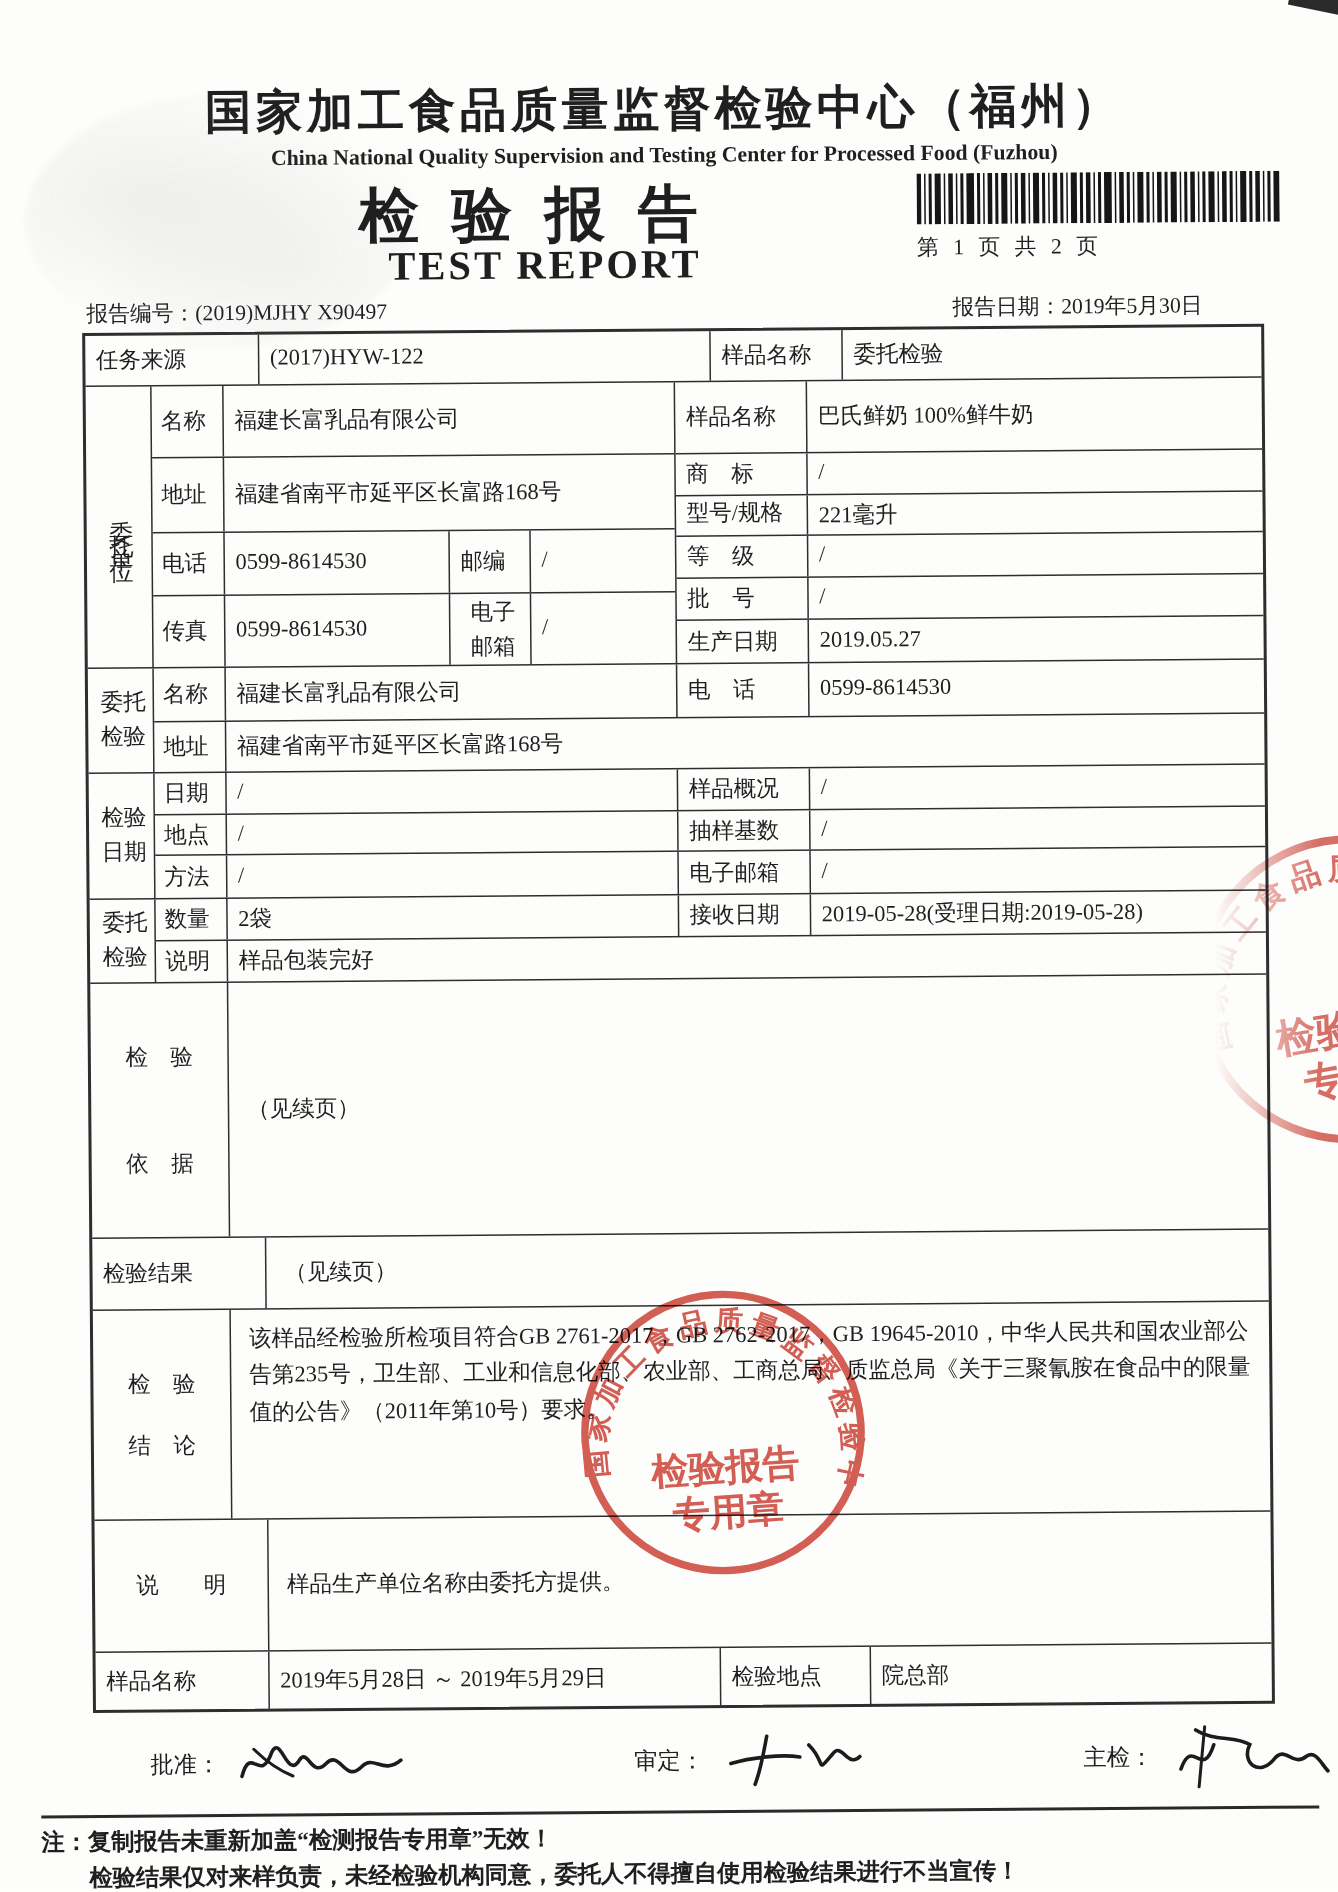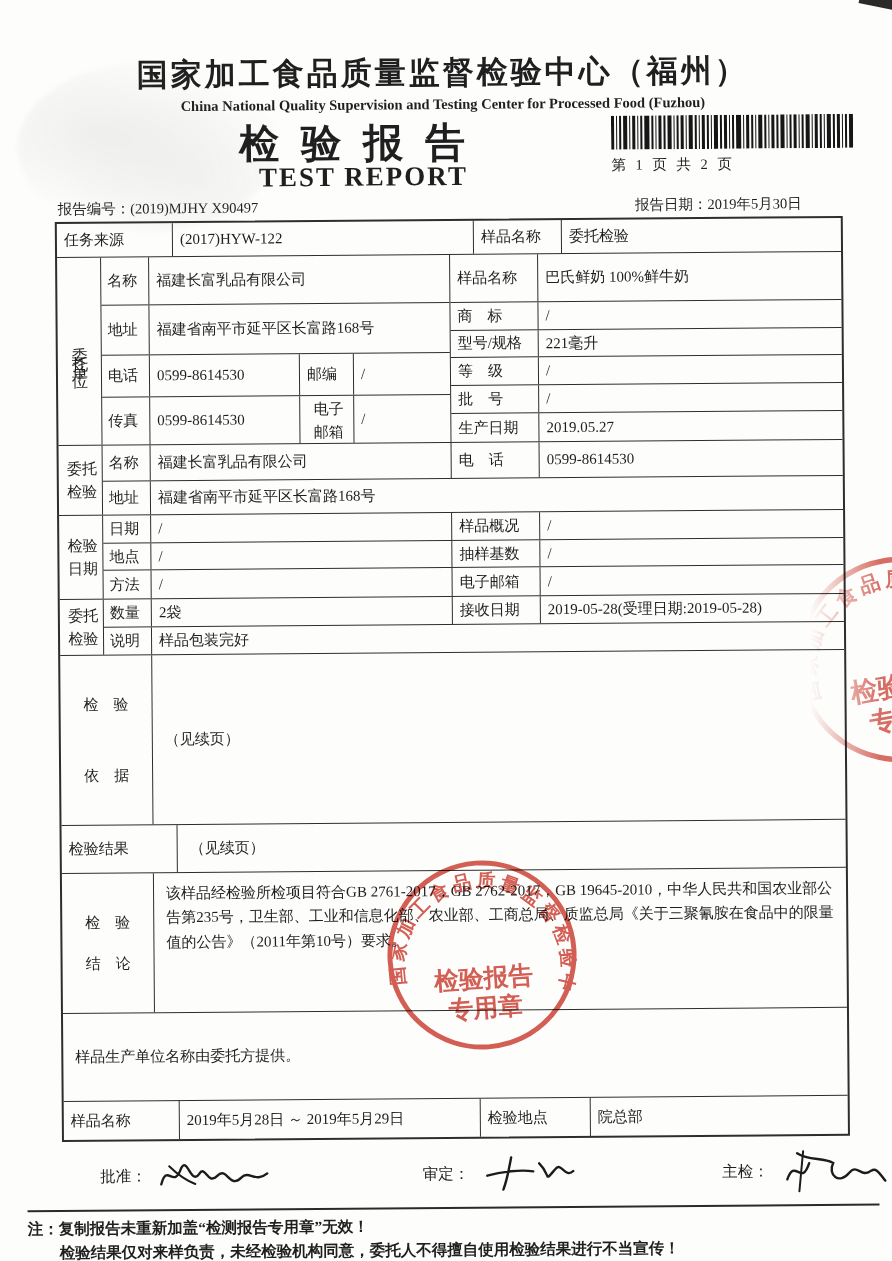--- a/index.html
+++ b/index.html
@@ -31,21 +31,21 @@
   .tbl{margin-left:57px;width:788px;border:2px solid #2e2e2e;font-size:15px;box-sizing:border-box;background:transparent;}
   .tr{display:flex;border-bottom:1.6px solid #2e2e2e;box-sizing:border-box;align-items:stretch;}
   .tbl > .tr:last-child{border-bottom:none;}
   .c{border-right:1.6px solid #2e2e2e;box-sizing:border-box;display:flex;align-items:center;padding:2px 7px;overflow:hidden;}
   .c:last-child{border-right:none;}
   .w-a{width:44px;justify-content:center;padding:2px 2px;}
   .w-b{width:48px;justify-content:flex-start;padding-left:6px;}
   .w-ab{width:116px;}
   .w-lv{width:301px;}
   .w-d{width:88px;}
-  .w-d2{width:110px;}
+  .w-d2{width:100px;}
   .fx{flex:1;}
   .half{display:flex;flex-direction:column;box-sizing:border-box;}
   .half-l{width:349px;border-right:1.6px solid #2e2e2e;}
   .half-r{flex:1;}
   .sub{display:flex;border-bottom:1.6px solid #2e2e2e;box-sizing:border-box;align-items:stretch;}
   .half .sub:last-child{border-bottom:none;}
   .vert{writing-mode:vertical-lr;text-orientation:upright;letter-spacing:9px;margin:auto;font-size:16px;}
   .two-col{display:inline-block;width:2.25em;word-break:break-all;line-height:1.5;text-align:right;margin:auto;}
   .stack-lab{display:flex;flex-direction:column;justify-content:center;align-items:center;width:92px;box-sizing:border-box;border-right:1.6px solid #2e2e2e;}
   .gap-lg{gap:52px;}
@@ -239,20 +239,21 @@
 
     <div class="tr h140">
       <div class="stack-lab gap-md">
         <span>检　验</span>
         <span>结　论</span>
       </div>
       <div class="c fx para">该样品经检验所检项目符合GB 2761-2017，GB 2762-2017，GB 19645-2010，中华人民共和国农业部公告第235号，卫生部、工业和信息化部、农业部、工商总局、质监总局《关于三聚氰胺在食品中的限量值的公告》（2011年第10号）要求。</div>
     </div>
 
     <div class="tr h88">
+      <div class="c w-ab" style="justify-content:center">说　　明</div>
       <div class="c fx" style="padding-left:12px">样品生产单位名称由委托方提供。</div>
     </div>
 
     <div class="tr h38">
       <div class="c w-ab">样品名称</div>
       <div class="c w-lv">2019年5月28日 ～ 2019年5月29日</div>
       <div class="c w-d2">检验地点</div>
       <div class="c fx">院总部</div>
     </div>
   </div>

